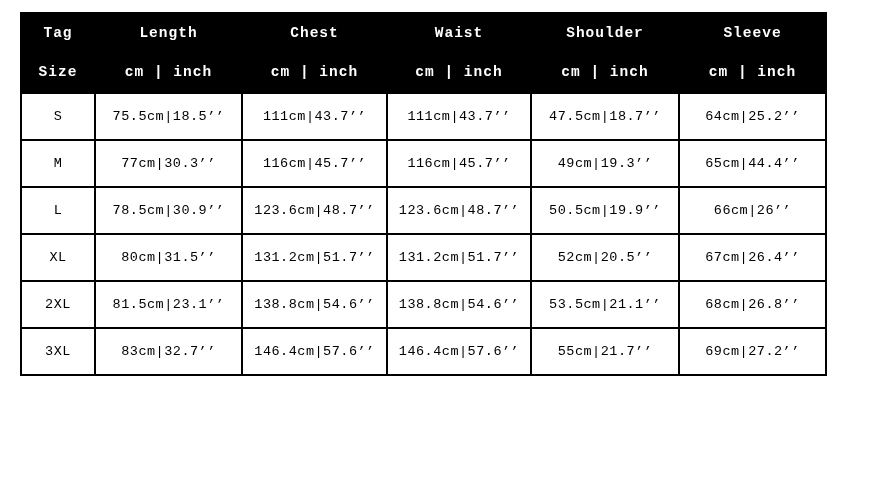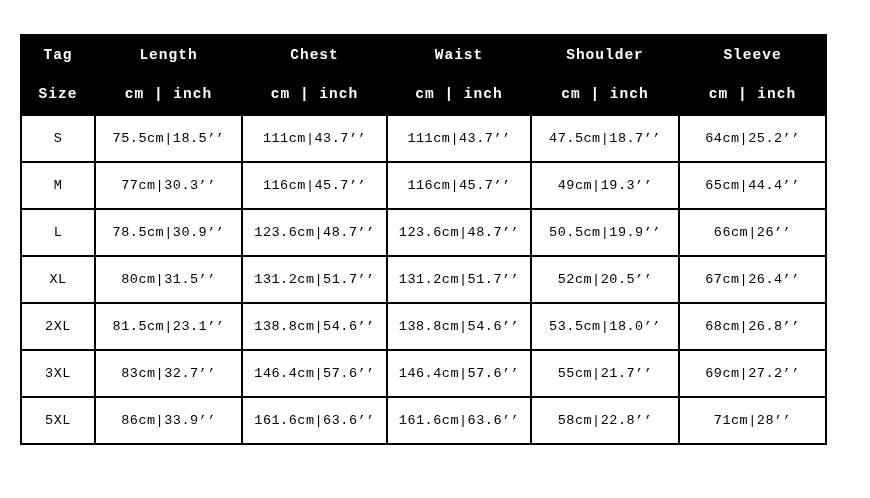--- a/index.html
+++ b/index.html
@@ -13,21 +13,21 @@
   .stage {
     position: relative;
     width: 870px;
     height: 498px;
     background: #ffffff;
     overflow: hidden;
   }
   table.size-chart {
     position: absolute;
     left: 20px;
-    top: 34px;
+    top: 12px;
     width: 805px;
     border-collapse: collapse;
     table-layout: fixed;
     background: #0f766e;
     padding-left: 24px;
   }
   table.size-chart th,
   table.size-chart td {
     border: 2px solid #000000;
     text-align: center;
@@ -149,34 +149,26 @@
         <td>131.2cm|51.7’’</td>
         <td>131.2cm|51.7’’</td>
         <td>52cm|20.5’’</td>
         <td>67cm|26.4’’</td>
       </tr>
       <tr>
         <td class="tag-cell">2XL</td>
         <td>81.5cm|23.1’’</td>
         <td>138.8cm|54.6’’</td>
         <td>138.8cm|54.6’’</td>
-        <td>53.5cm|18.0’’</td>
+        <td>53.5cm|21.1’’</td>
         <td>68cm|26.8’’</td>
       </tr>
       <tr>
         <td class="tag-cell">3XL</td>
         <td>83cm|32.7’’</td>
         <td>146.4cm|57.6’’</td>
         <td>146.4cm|57.6’’</td>
         <td>55cm|21.7’’</td>
         <td>69cm|27.2’’</td>
       </tr>
-      <tr>
-        <td class="tag-cell">5XL</td>
-        <td>86cm|33.9’’</td>
-        <td>161.6cm|63.6’’</td>
-        <td>161.6cm|63.6’’</td>
-        <td>58cm|22.8’’</td>
-        <td>71cm|28’’</td>
-      </tr>
     </tbody>
   </table>
 </div>
 
 </body></html>

